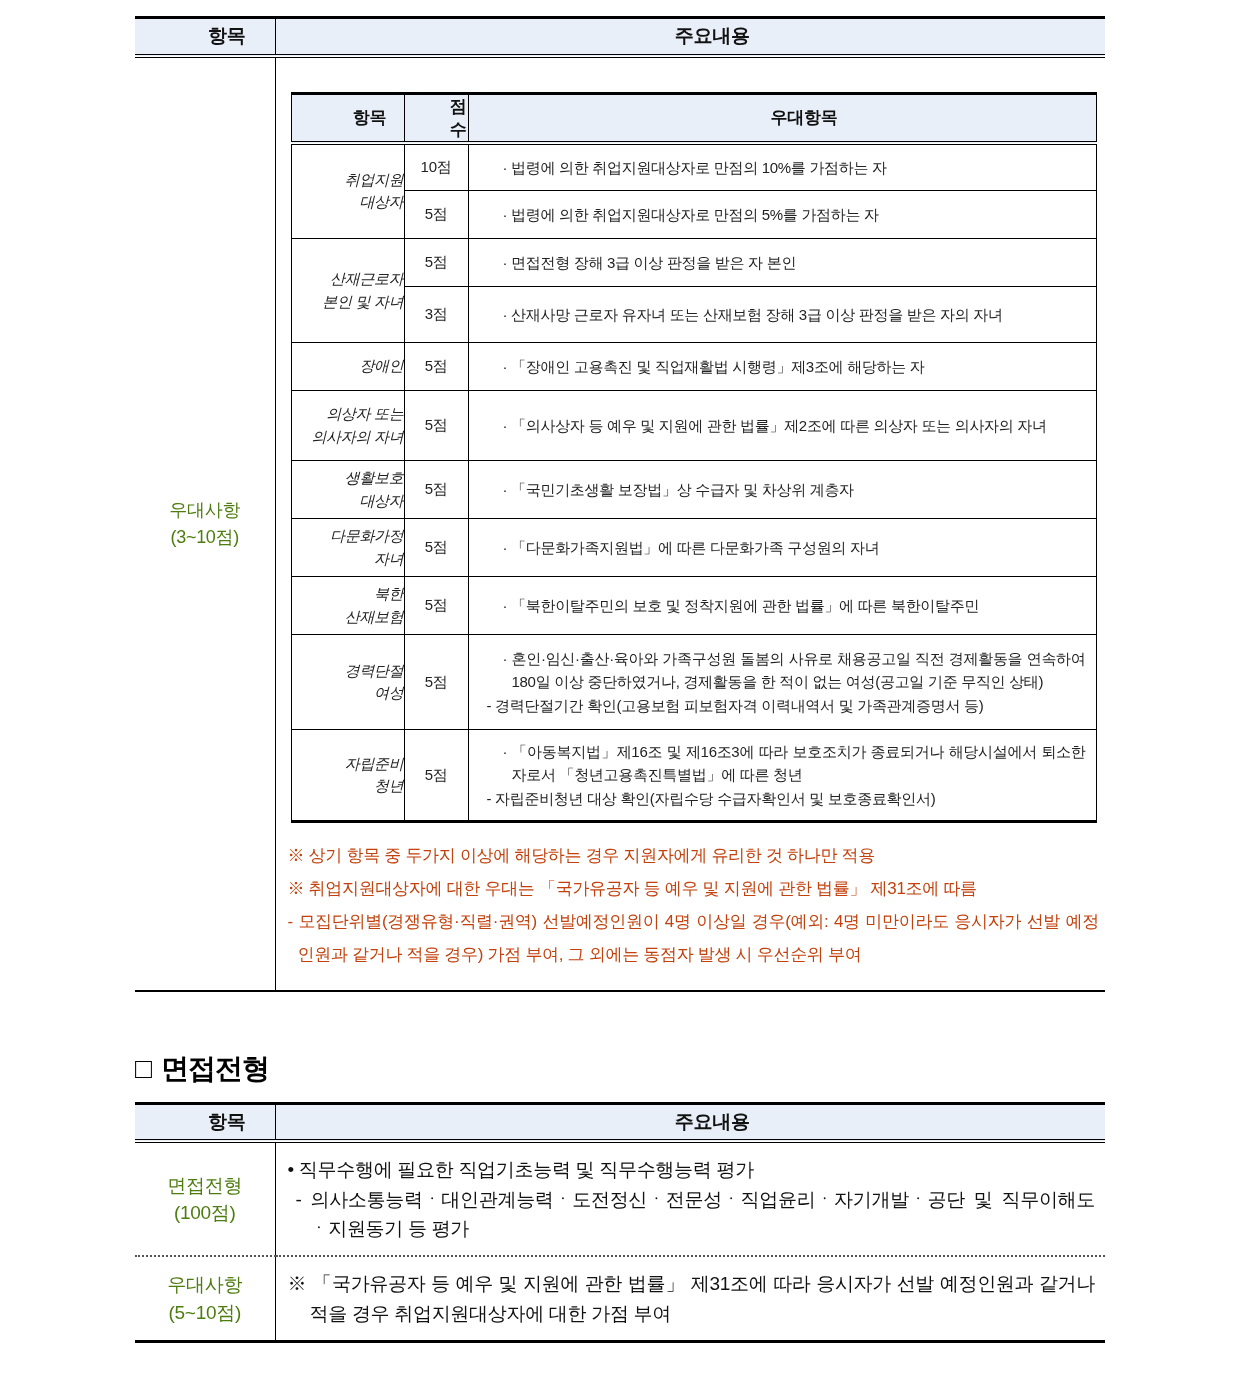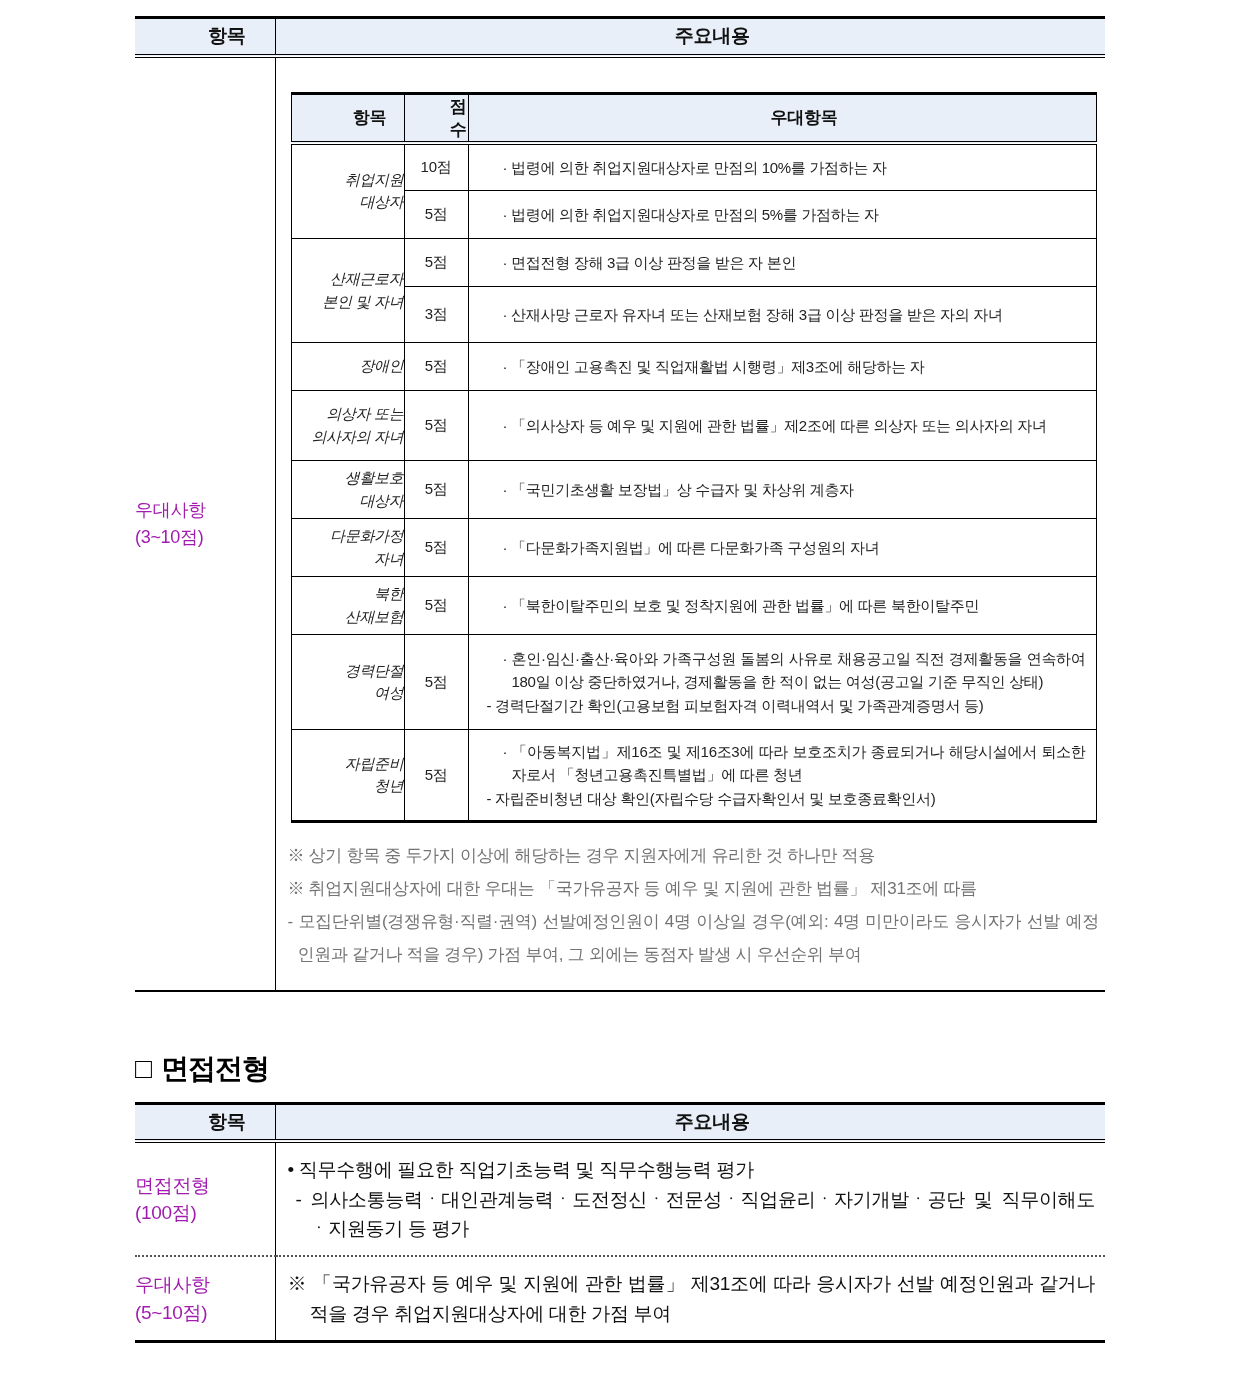--- a/index.html
+++ b/index.html
@@ -36,25 +36,25 @@
     vertical-align: middle;
     height: 38px;
     border-top: 3px solid #000;
     border-bottom: 4px double #000;
     padding-left: 44px;
   }
   .outer .vline { border-left: 1px solid #000; }
   .outer td { vertical-align: middle; }
 
   .row-label {
-    text-align: left;
+    text-align: center;
     font-size: 18px;
     line-height: 1.45;
     white-space: pre-line;
-    color: #a21caf;
+    color: #4d7c0f;
   }
   .t1 td { border-bottom: 2px solid #000; }
 
   .content-cell { padding: 34px 0 14px 0; vertical-align: top; }
 
   
   .inner { width: 806px; margin-left: 15px; }
   .inner th {
     background: #e9eff8;
     font-size: 17px;
@@ -75,21 +75,21 @@
   .inner tr.last td { border-bottom: 3px solid #000; }
   .inner .item-cell { text-align: right; white-space: pre-line; line-height: 1.5; font-style: italic; }
   .inner .score-cell { text-align: center; }
   .inner .detail-cell { padding: 6px 10px 6px 12px; line-height: 1.55; text-align: justify; }
   .inner .detail-cell .p { text-indent: -9px; padding-left: 9px; margin-left: 22px; }
   .inner .detail-cell .p2 { text-indent: -11px; padding-left: 17px; }
   tr.h48 { height: 48px; } tr.h56 { height: 56px; } tr.h58 { height: 58px; }
   tr.h70 { height: 70px; } tr.h92 { height: 92px; } tr.h95 { height: 95px; }
 
   
-  .notes { margin: 16px 6px 4px 12px; font-size: 17px; line-height: 1.95; color: #737373; }
+  .notes { margin: 16px 6px 4px 12px; font-size: 17px; line-height: 1.95; color: #c2410c; }
   .notes p { text-align: justify; }
   .notes .hang { text-indent: -10px; padding-left: 10px; }
 
   
   .t2-block { margin-top: 58px; }
   .t2 td { font-size: 19px; }
   .t2 .row-label { font-size: 19px; }
   .t2 .content2 { padding: 12px 10px 12px 12px; line-height: 1.55; }
   .t2 .content2 p { text-align: justify; }
   .t2 .p-bullet { text-indent: -16px; padding-left: 16px; }

